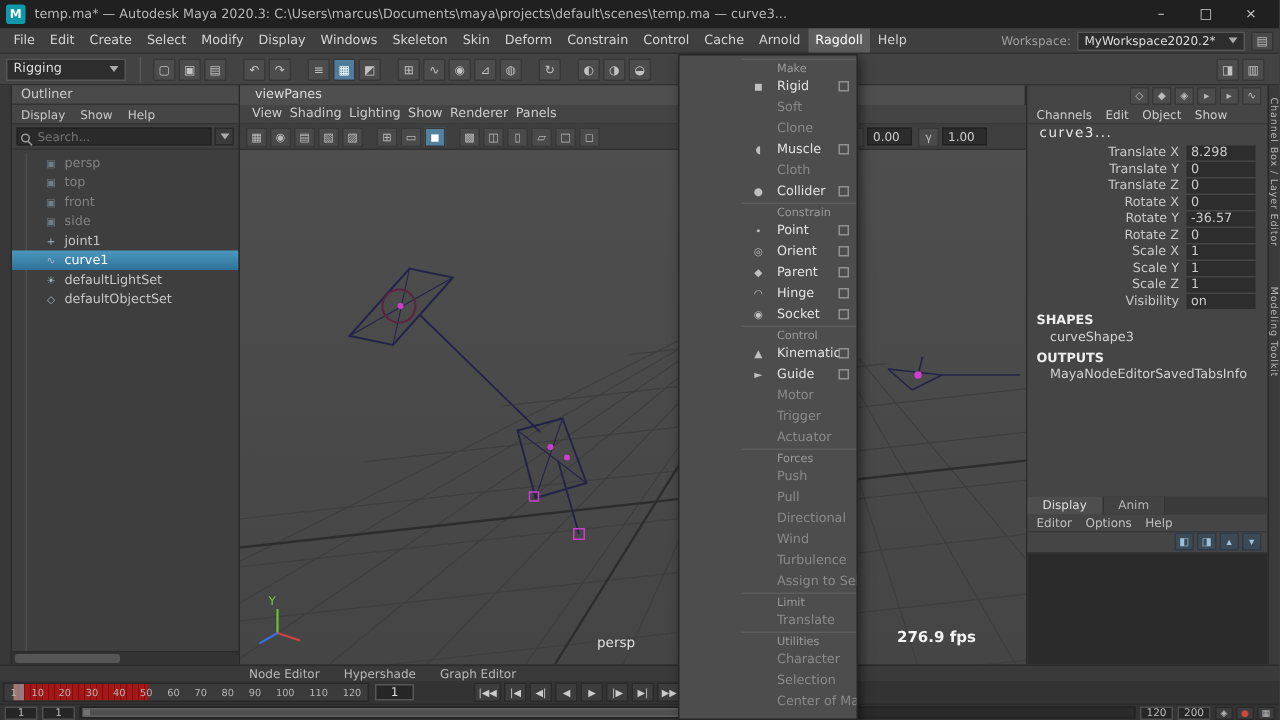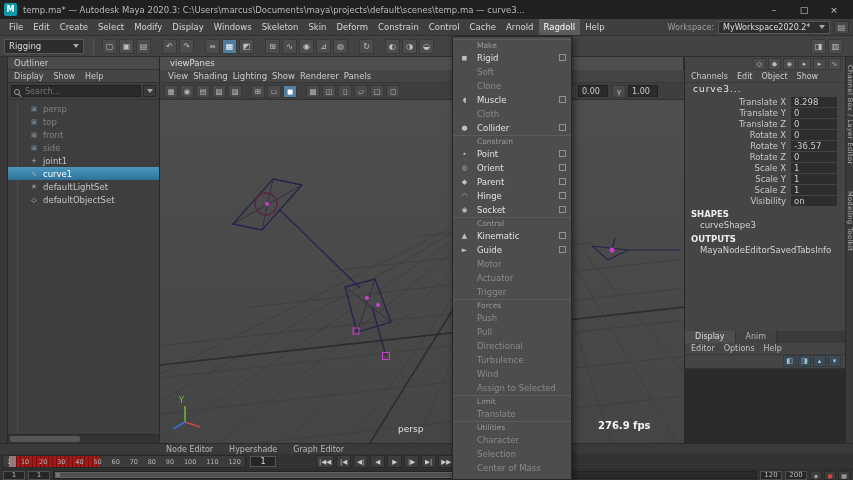--- a/index.html
+++ b/index.html
@@ -93,21 +93,21 @@
   .vp-field { width:30px; height:12px; background:#2c2c2c; border:1px solid #222; color:#ccc;
     font-size:8px; display:flex; align-items:center; padding-left:3px; margin-right:2px; }
   .vp-canvas { flex:1; position:relative; background:linear-gradient(#4e4e4e,#454545); overflow:hidden; }
   .vp-canvas svg { position:absolute; left:0; top:0; }
   .persp-label { position:absolute; left:238px; top:324px; font-size:9px; color:#e0e0e0; }
   .fps-label { position:absolute; left:438px; top:320px; font-size:10px; font-weight:bold; color:#f3f3f3; }
   .axis-y-label { position:absolute; left:19px; top:296px; font-size:8px; color:#7ec544; }
 
   
   #ragdoll-menu { position:absolute; left:452px; top:36px; width:120px; height:444px; background:#4d4d4d;
-    border:1px solid #272727; box-shadow:2px 3px 7px rgba(0,0,0,.5); z-index:40; padding-top:2px; overflow:hidden; }
+    border:1px solid #272727; box-shadow:2px 3px 7px rgba(0,0,0,.5); z-index:40; padding-top:2px; overflow:hidden;padding-left:41px; }
   .rd-row { height:14px; display:flex; align-items:center; padding-left:24px; position:relative;
     font-size:8.5px; color:#e2e2e2; white-space:nowrap; }
   .rd-icon { position:absolute; left:4px; width:15px; text-align:center; font-size:7px; color:#c0c0c0; }
   .rd-row.dis { color:#8a8a8a; }
   .rd-row.hdr { height:12px; font-size:7.5px; color:#9b9b9b; border-top:1px solid rgba(120,120,120,.35); }
   .rd-opt { position:absolute; right:5px; top:3px; width:7px; height:7px; border:1px solid #919191; display:none; }
   .rd-opt.show { display:block; }
 
   
   #channelbox { position:absolute; left:685px; top:57px; width:160px; height:386px; background:#454545;
@@ -684,30 +684,30 @@
       </div>
 
       <div class="rd-row dis">
         <span class="rd-icon"></span>
         <span>Motor</span>
 
       </div>
 
       <div class="rd-row dis">
         <span class="rd-icon"></span>
+        <span>Trigger</span>
+
+      </div>
+
+      <div class="rd-row dis">
+        <span class="rd-icon"></span>
         <span>Actuator</span>
 
       </div>
 
-      <div class="rd-row dis">
-        <span class="rd-icon"></span>
-        <span>Trigger</span>
-
-      </div>
-
       <div class="rd-row hdr">
         <span class="rd-icon"></span>
         <span>Forces</span>
 
       </div>
 
       <div class="rd-row dis">
         <span class="rd-icon"></span>
         <span>Push</span>
 
@@ -720,27 +720,27 @@
       </div>
 
       <div class="rd-row dis">
         <span class="rd-icon"></span>
         <span>Directional</span>
 
       </div>
 
       <div class="rd-row dis">
         <span class="rd-icon"></span>
+        <span>Wind</span>
+
+      </div>
+
+      <div class="rd-row dis">
+        <span class="rd-icon"></span>
         <span>Turbulence</span>
-
-      </div>
-
-      <div class="rd-row dis">
-        <span class="rd-icon"></span>
-        <span>Wind</span>
 
       </div>
 
       <div class="rd-row dis">
         <span class="rd-icon"></span>
         <span>Assign to Selected</span>
 
       </div>
 
       <div class="rd-row hdr">

